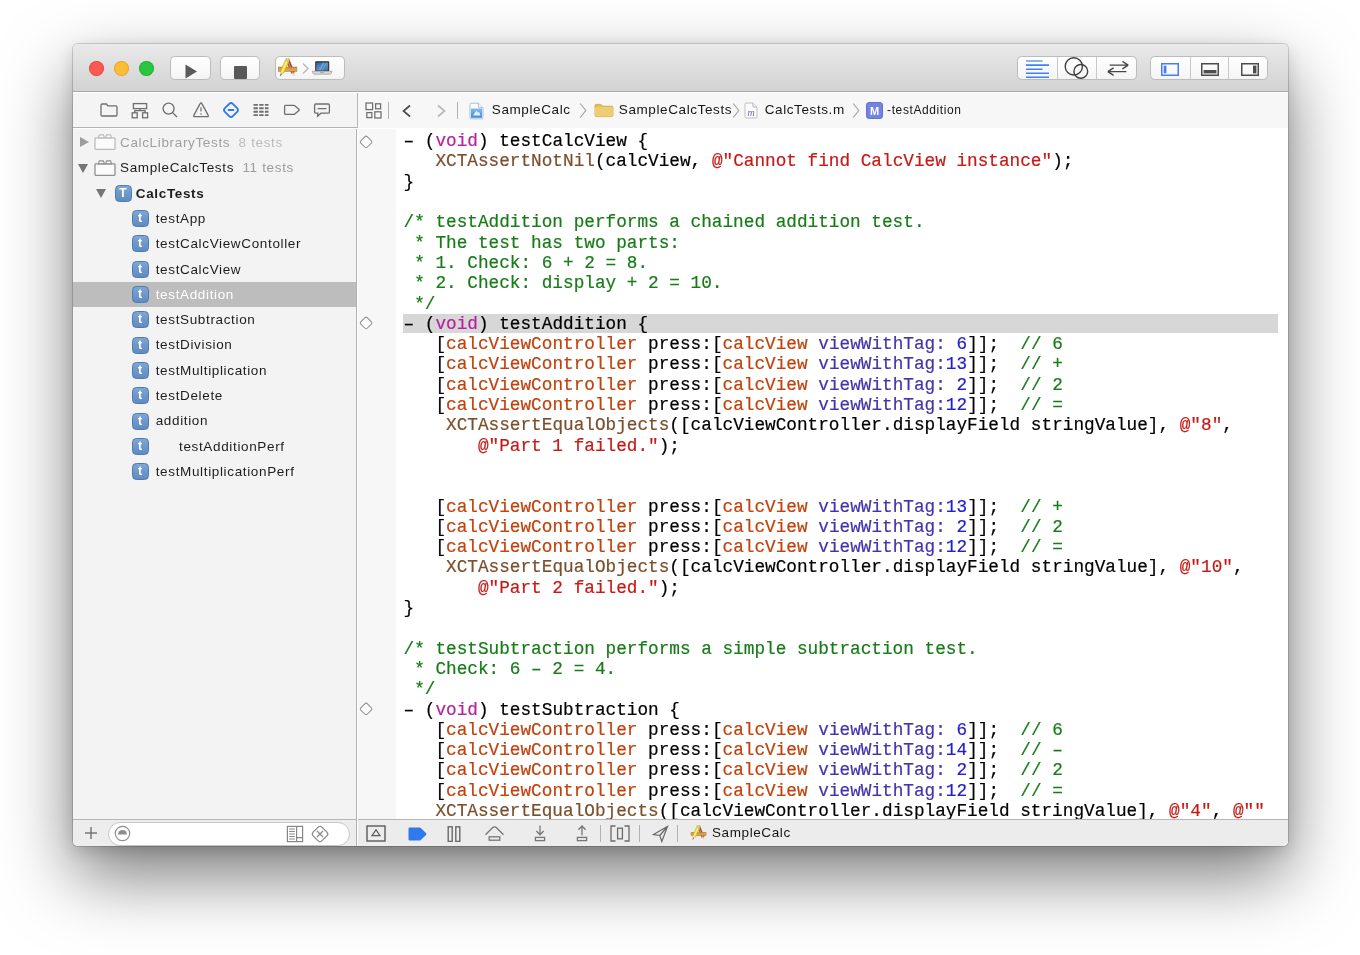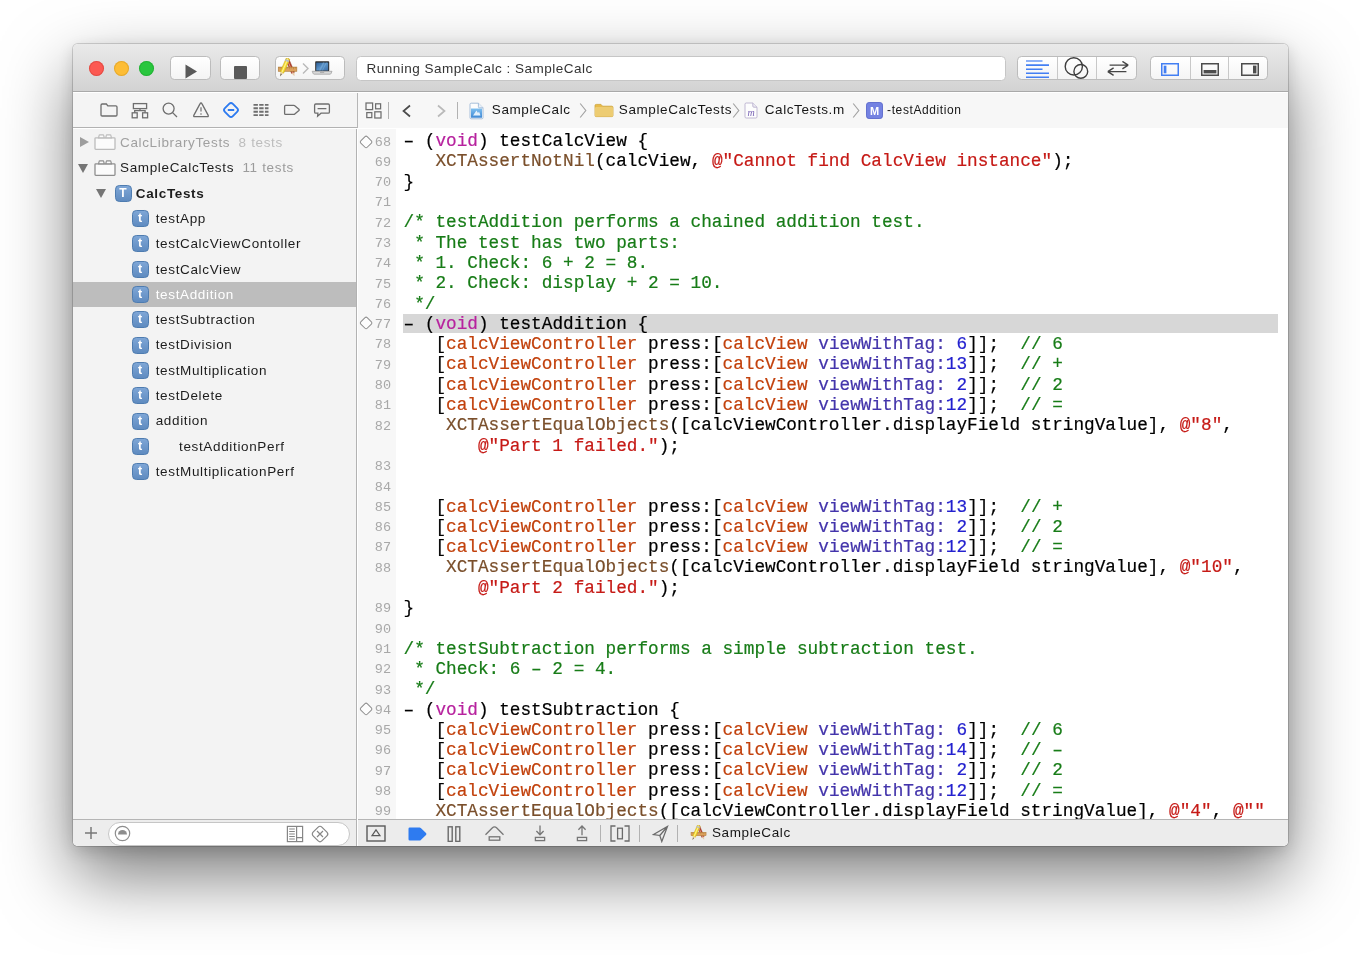--- a/index.html
+++ b/index.html
@@ -68,21 +68,20 @@
 </head>
 <body>
 <div id="win">
   <div id="titlebar">
     <div class="tl" style="left:16px; background:#fc5952; box-shadow:inset 0 0 0 1px rgba(205,60,50,0.5);"></div>
     <div class="tl" style="left:41.2px; background:#fdbd36; box-shadow:inset 0 0 0 1px rgba(210,150,30,0.5);"></div>
     <div class="tl" style="left:66.3px; background:#29c63e; box-shadow:inset 0 0 0 1px rgba(25,160,40,0.5);"></div>
     <div class="btn" style="left:97.3px; width:41.2px;"></div>
     <div class="btn" style="left:147.3px; width:40px;"></div>
     <div class="btn" style="left:201.7px; width:70.6px;"></div>
-    <div id="statusfield">Running SampleCalc : SampleCalc</div>
     <div class="seg" style="left:943.5px; width:120px;">
         <div></div>
         <div></div>
         <div></div>
       </div>
     <div class="seg" style="left:1077px; width:118px;">
         <div></div>
         <div></div>
         <div></div>
       </div>
@@ -382,54 +381,20 @@
 <span class="c">/* testSubtraction performs a simple subtraction test.</span>
 <span class="c"> * Check: 6 – 2 = 4.</span>
 <span class="c"> */</span>
 – (<span class="k">void</span>) testSubtraction {
    [<span class="t">calcViewController</span> press:[<span class="t">calcView</span> <span class="p">viewWithTag:</span> <span class="n">6</span>]];  <span class="c">// 6</span>
    [<span class="t">calcViewController</span> press:[<span class="t">calcView</span> <span class="p">viewWithTag:</span><span class="n">14</span>]];  <span class="c">// –</span>
    [<span class="t">calcViewController</span> press:[<span class="t">calcView</span> <span class="p">viewWithTag:</span> <span class="n">2</span>]];  <span class="c">// 2</span>
    [<span class="t">calcViewController</span> press:[<span class="t">calcView</span> <span class="p">viewWithTag:</span><span class="n">12</span>]];  <span class="c">// =</span>
    <span class="m">XCTAssertEqualObjects</span>([calcViewController.displayField stringValue], <span class="s">@"4"</span>, <span class="s">@""</span></pre>
     </div>
-    <pre id="gutnums">68
-69
-70
-71
-72
-73
-74
-75
-76
-77
-78
-79
-80
-81
-82
-
-83
-84
-85
-86
-87
-88
-
-89
-90
-91
-92
-93
-94
-95
-96
-97
-98
-99</pre>
     <div class="diamond" style="left:3.0px;top:7.9px;"></div>
 <div class="diamond" style="left:3.0px;top:188.8px;"></div>
 <div class="diamond" style="left:3.0px;top:574.5px;"></div>
 <div id="dbgbar">
 <svg class="ico" style="left:8.5px;top:5px;" width="20" height="17" viewBox="0 0 20 17">
           <rect x="1" y="1" width="18" height="15" fill="none" stroke="#5a5a5a" stroke-width="1.4"></rect>
           <path d="M10 4.8 L14 10.6 L6 10.6 Z" fill="none" stroke="#5a5a5a" stroke-width="1.2"></path>
         </svg>
 <svg class="ico" style="left:50.5px;top:6.5px;" width="19" height="14" viewBox="0 0 19 14">
           <path d="M1.8 0.5 L11.6 0.5 Q12.3 0.5 12.8 1 L18 6.1 Q18.9 7 18 7.9 L12.8 13 Q12.3 13.5 11.6 13.5 L1.8 13.5 Q0.5 13.5 0.5 12.2 L0.5 1.8 Q0.5 0.5 1.8 0.5 Z" fill="#2e7bf0"></path>

